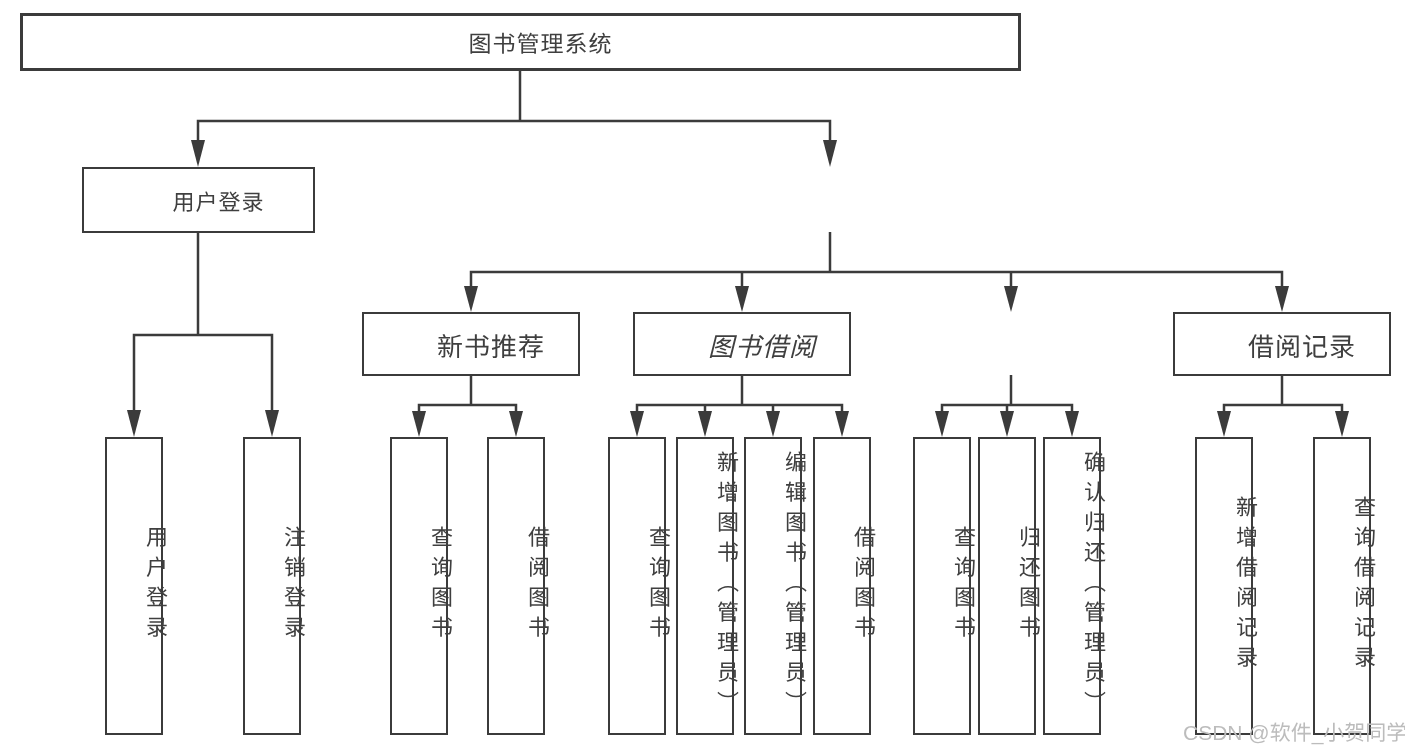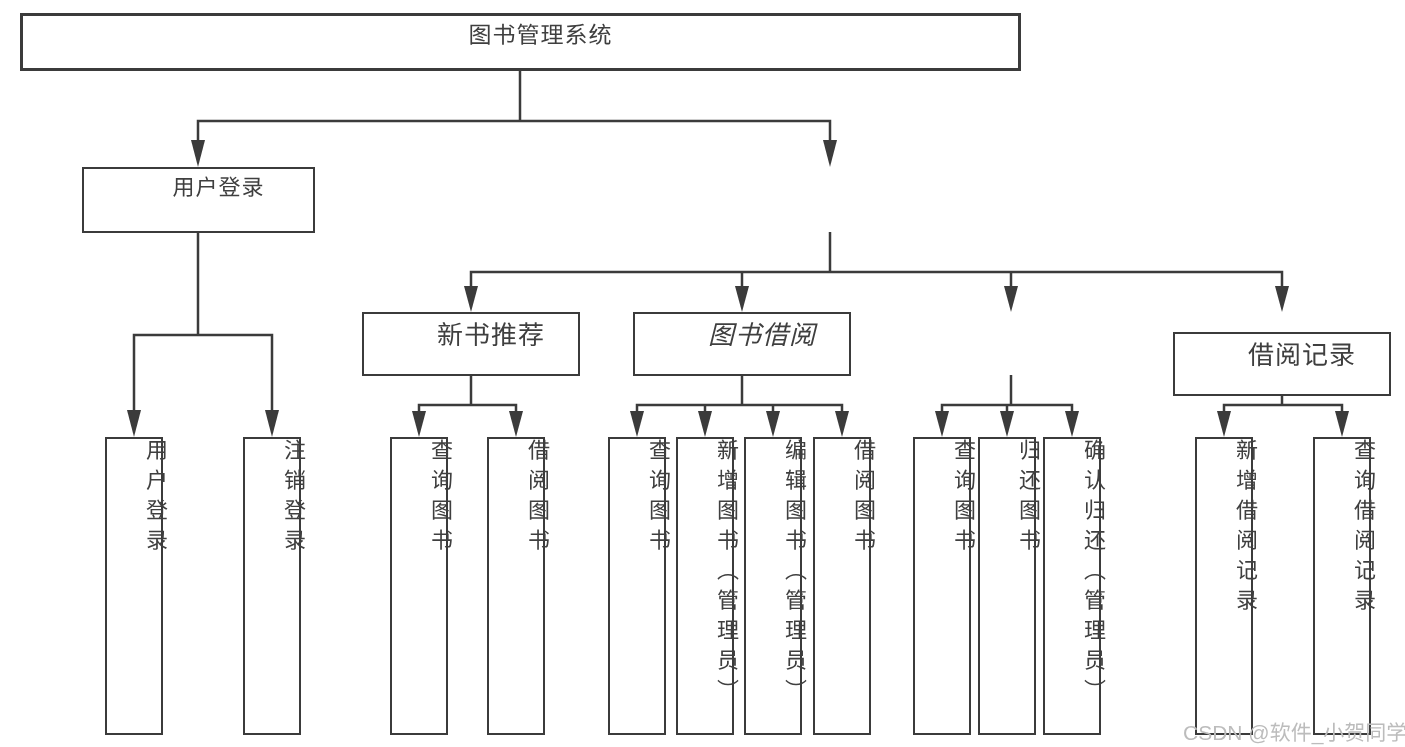--- a/index.html
+++ b/index.html
@@ -31,20 +31,21 @@
     stroke: var(--line);
     stroke-width: 2.5;
     fill: none;
   }
   .wires polygon { fill: var(--line); }
   .box {
     position: absolute;
     border: 2.5px solid var(--line);
     background: var(--background);
     display: flex;
+    align-items: center;
     justify-content: center;
     color: var(--text);
     font-size: 22px;
     padding-left: 40px;
   }
   .box.root { border-width: 3px; font-size: 23px; letter-spacing: 1px; }
   .box.branch { font-size: 22px; letter-spacing: 1px; }
   .box.group { font-size: 26px; letter-spacing: 1px; }
   .box.leaf { width: 58px; height: 298px; top: 437px; }
   .vtext {
@@ -125,21 +126,21 @@
   <div class="box branch" style="left:82px; top:167px; width:233px; height:66px;">
     <span>用户登录</span>
   </div>
 
   <div class="box group" style="left:362px; top:312px; width:218px; height:64px;">
     <span>新书推荐</span>
   </div>
   <div class="box group" style="left:633px; top:312px; width:218px; height:64px;font-style:italic;">
     <span>图书借阅</span>
   </div>
-  <div class="box group" style="left:1173px; top:312px; width:218px; height:64px;margin-top:20px;">
+  <div class="box group" style="left:1173px; top:312px; width:218px; height:64px;">
     <span>借阅记录</span>
   </div>
 
   <div class="box leaf" style="left:105px;">
     <span class="vtext">用户登录</span>
   </div>
   <div class="box leaf" style="left:243px;">
     <span class="vtext">注销登录</span>
   </div>
 

